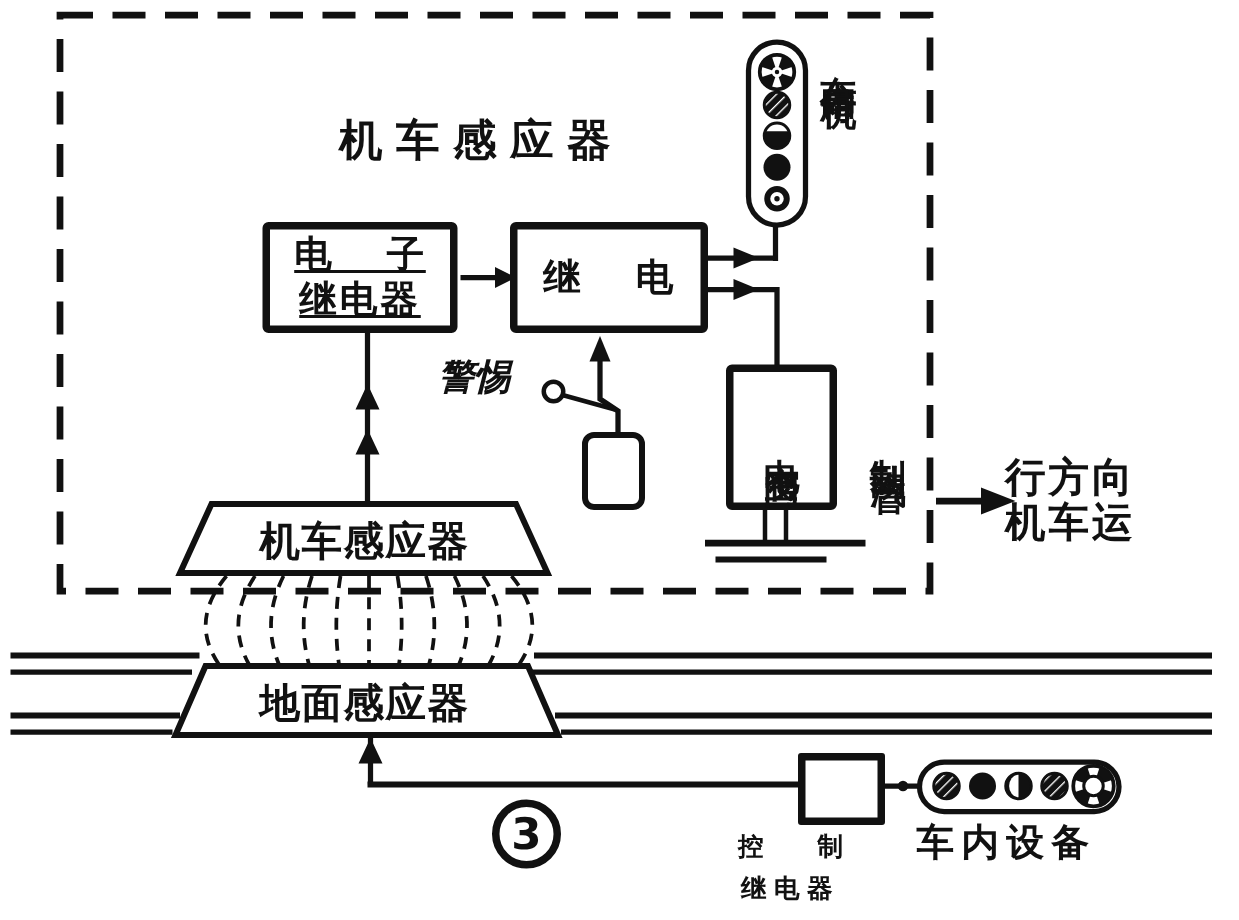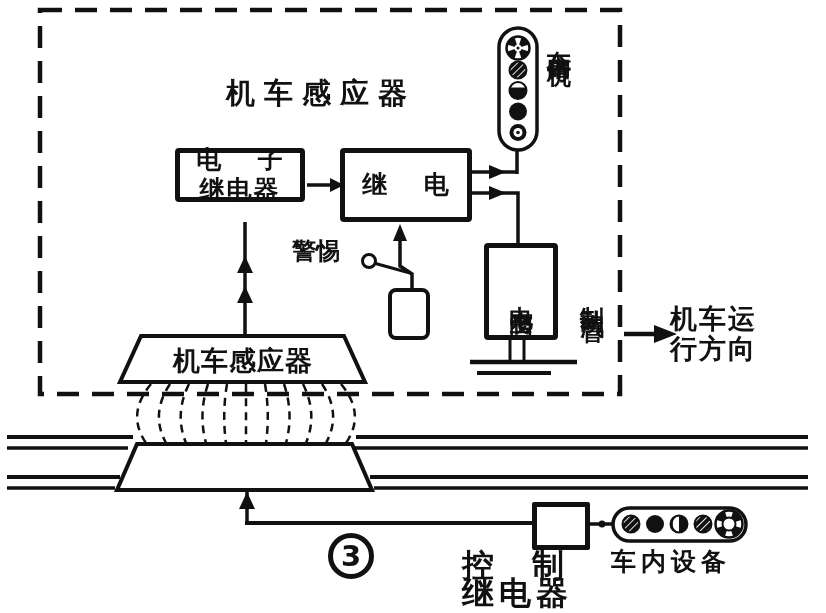--- a/index.html
+++ b/index.html
@@ -150,59 +150,60 @@
         <circle cx="729" cy="524" r="13.5" fill="#fff" stroke="#111" stroke-width="2.5"></circle>
         <path d="M729,524 L733.2,511.2 A13.5 13.5 0 0 1 741.8,519.8 Z" fill="#111"></path>
         <path d="M729,524 L741.8,528.2 A13.5 13.5 0 0 1 733.2,536.8 Z" fill="#111"></path>
         <path d="M729,524 L724.8,536.8 A13.5 13.5 0 0 1 716.2,528.2 Z" fill="#111"></path>
         <path d="M729,524 L716.2,519.8 A13.5 13.5 0 0 1 724.8,511.2 Z" fill="#111"></path>
         <circle cx="729" cy="524" r="6.5" fill="#fff" stroke="#111" stroke-width="2"></circle>
       </g>
     </g>
   </svg>
 
-  <div class="outline-box" id="electronic-relay-box" style="left:175px;top:148px;width:130px;height:54px;">
+  <div class="outline-box" id="electronic-relay-box" style="left:175px;top:148px;width:130px;height:74px;text-decoration:underline;">
     <span class="bl1">电 子</span>
     <span class="bl2">继电器</span>
   </div>
 
   <div class="outline-box" id="relay-decoder-box" style="left:340px;top:148px;width:132px;height:74px;">
     <span class="bl1">继 电</span>
   </div>
 
   <div class="outline-box" id="valve-box" style="left:484px;top:243px;width:74px;height:97px;">
     <span class="vtext">电空阀</span>
   </div>
 
   <div class="outline-box" id="vigilance-box" style="left:388px;top:288px;width:42px;height:52px;"></div>
 
   <div class="outline-box" id="control-relay-box" style="left:532px;top:502px;width:58px;height:48px;"></div>
 
   <div class="lbl" style="left:226px;top:74px;font-size:29px;letter-spacing:9px;">机车感应器</div>
 
   <div class="lbl vtext" style="left:543px;top:31px;font-size:24px;letter-spacing:3px;">车内信号机</div>
 
-  <div class="lbl two-line" style="left:274px;top:238px;width:84px;text-align:center;font-size:24px;line-height:26px;">
+  <div class="lbl two-line" style="left:274px;top:238px;width:84px;text-align:center;font-size:24px;line-height:26px;font-style:italic;">
     <span>警惕</span>
   </div>
 
   <div class="lbl vtext" style="left:576px;top:286px;font-size:24px;letter-spacing:5px;">制动汽管</div>
 
   <div class="lbl two-line" style="left:670px;top:304px;font-size:27px;line-height:30px;letter-spacing:2px;">
+    <span>行方向</span>
     <span>机车运</span>
-    <span>行方向</span>
   </div>
 
   <div class="lbl" style="left:140px;top:343px;width:206px;text-align:center;font-size:27px;letter-spacing:1px;">机车感应器</div>
 
+  <div class="lbl" style="left:137px;top:451px;width:212px;text-align:center;font-size:27px;letter-spacing:1px;">地面感应器</div>
 
 
   <div class="lbl" style="left:611px;top:545px;font-size:25px;letter-spacing:5px;">车内设备</div>
 
-  <div class="lbl two-line" style="left:462px;top:551px;width:130px;text-align:left;font-size:32px;line-height:28px;font-family:Liberation Serif, serif;">
+  <div class="lbl two-line" style="left:462px;top:551px;width:130px;text-align:center;font-size:17px;line-height:28px;">
     <span style="word-spacing:30px;">控 制</span>
     <span style="letter-spacing:5px;">继电器</span>
   </div>
 
   <div id="circled-number" style="left:328px;top:533px;">
     <span>3</span>
   </div>
 
 </div>
 

